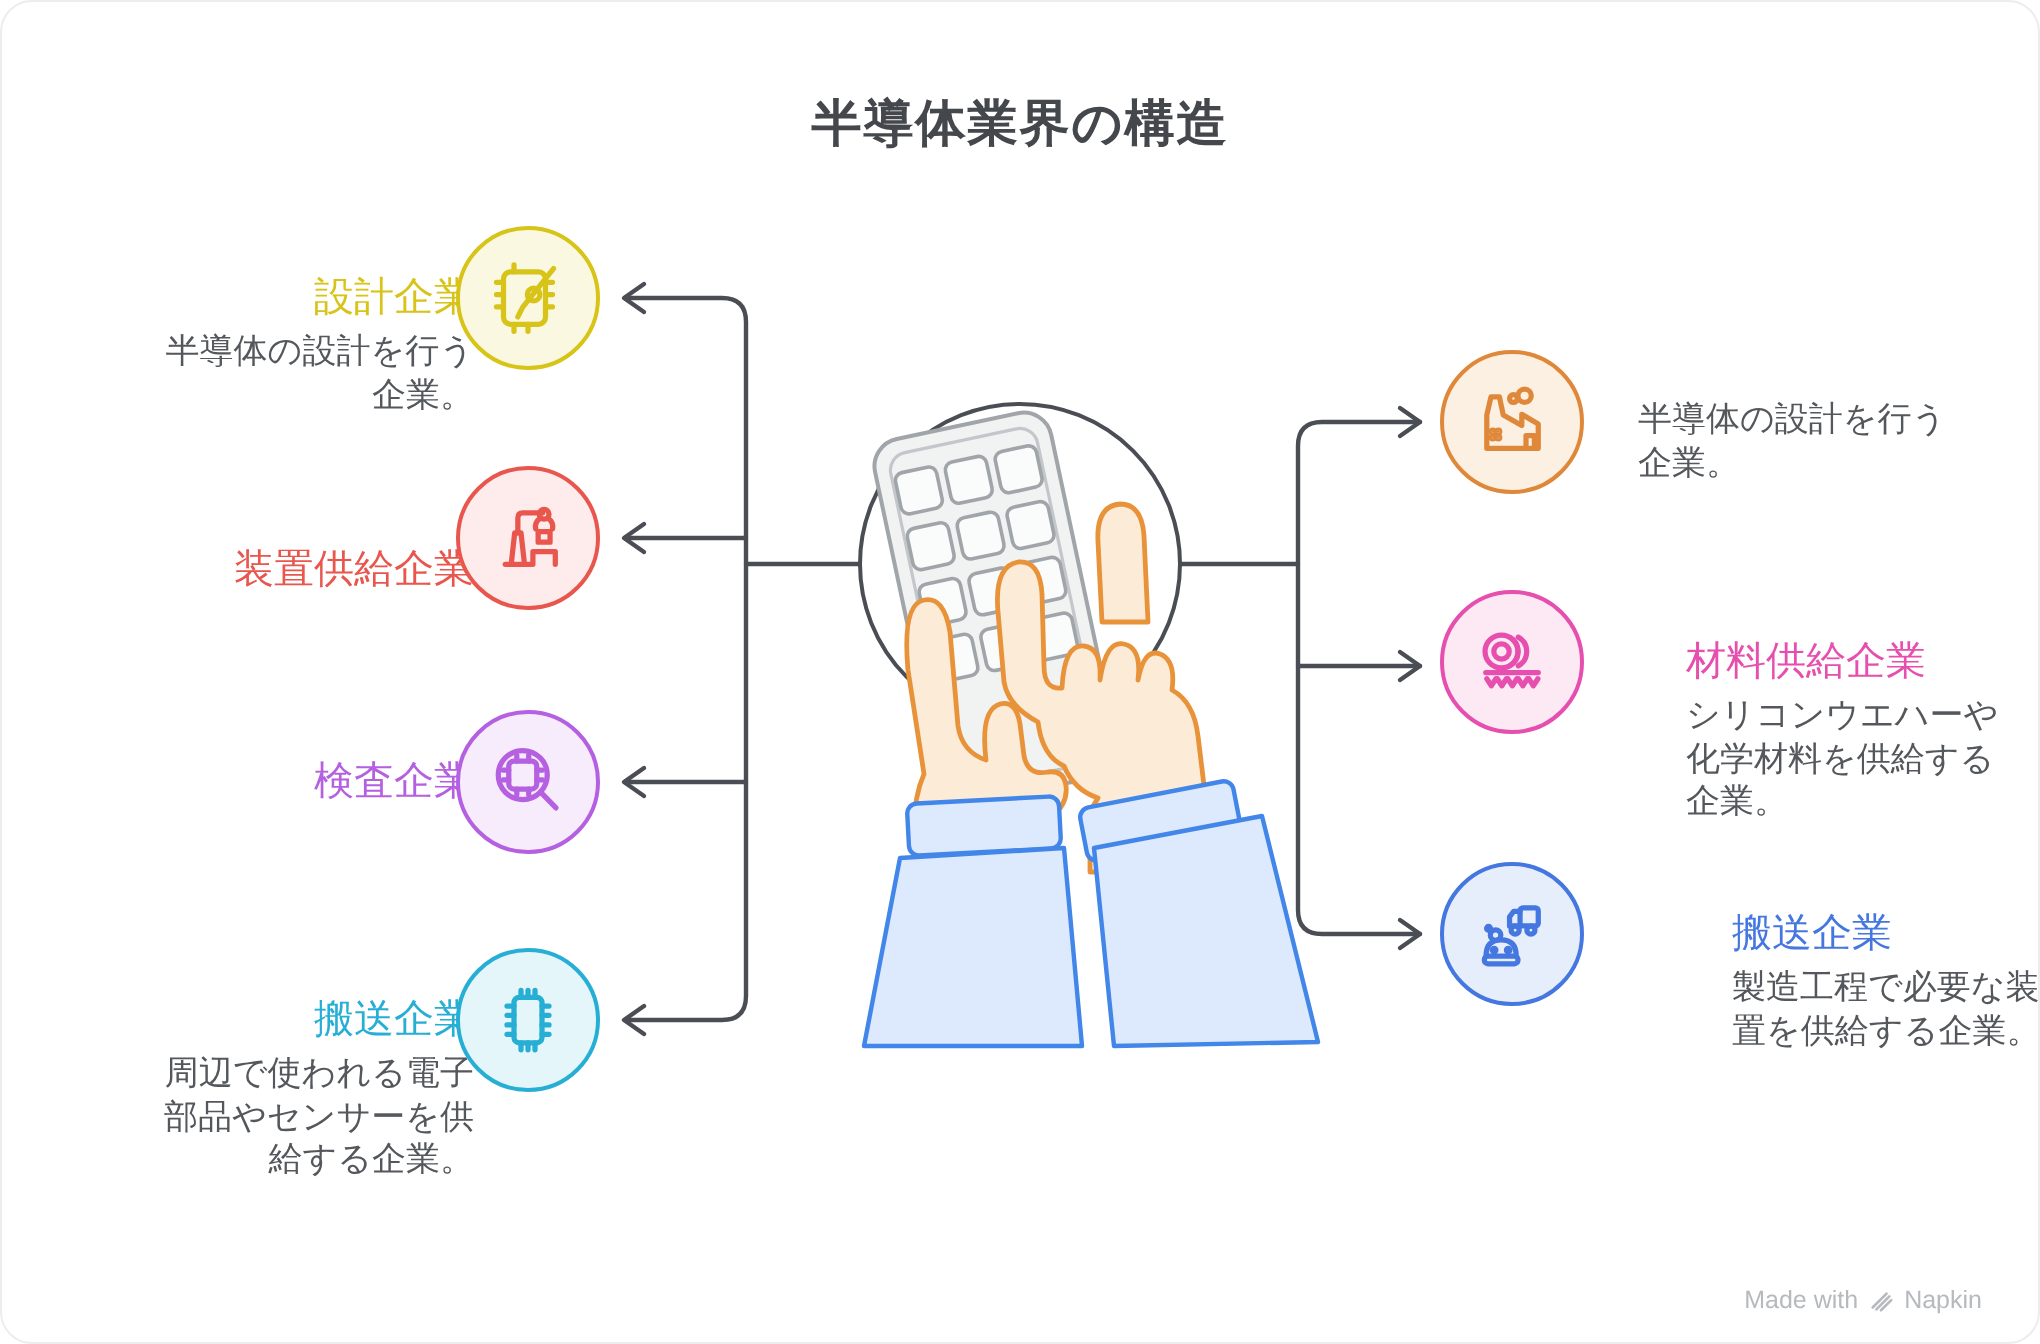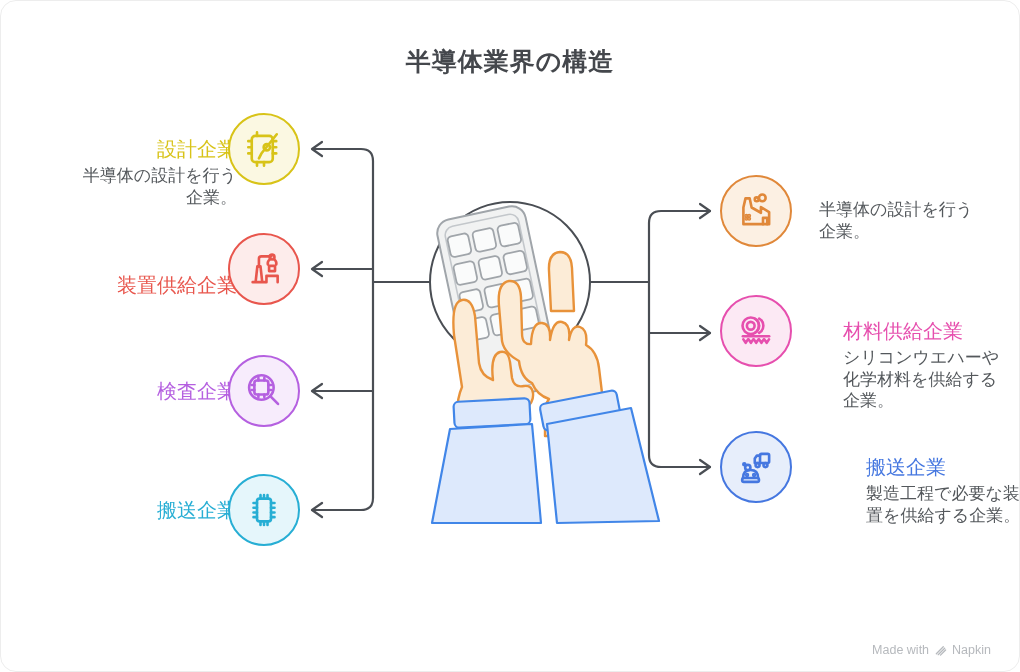--- a/index.html
+++ b/index.html
@@ -140,20 +140,21 @@
         <path d="M8.8 6v-1.6 M12.2 6v-1.6 M8.8 14v1.6 M12.2 14v1.6 M6.5 8.6h-1.6 M6.5 11.4h-1.6 M14.5 8.6h1.6 M14.5 11.4h1.6"></path>
         <circle cx="10.5" cy="10" r="7"></circle>
         <path d="M15.6 14.9 L20 19.4"></path>
       </svg>
     </div>
   </div>
 
   <div class="node" style="--c: #27aed4; --tint: #e5f6fb;">
     <div class="node-text align-right" style="left:45px;top:495px;">
       <div class="node-label">搬送企業</div>
+      <div class="node-desc" style="--desc: #54585c;">周辺で使われる電子部品やセンサーを供給する企業。</div>
     </div>
     <div class="icon-circle" style="left:227px;top:473px;">
       <svg class="icon" width="42" height="42" viewBox="0 0 24 24" stroke="currentColor" stroke-width="1.5" stroke-linecap="round" stroke-linejoin="round" fill="none">
         <rect x="8" y="5.5" width="8" height="13" rx="1.5"></rect>
         <path d="M10 5.5v-2 M12 5.5v-2 M14 5.5v-2 M10 18.5v2 M12 18.5v2 M14 18.5v2"></path>
         <path d="M8 8h-2 M8 10.7h-2 M8 13.4h-2 M8 16.1h-2 M16 8h2 M16 10.7h2 M16 13.4h2 M16 16.1h2"></path>
       </svg>
     </div>
   </div>
 

